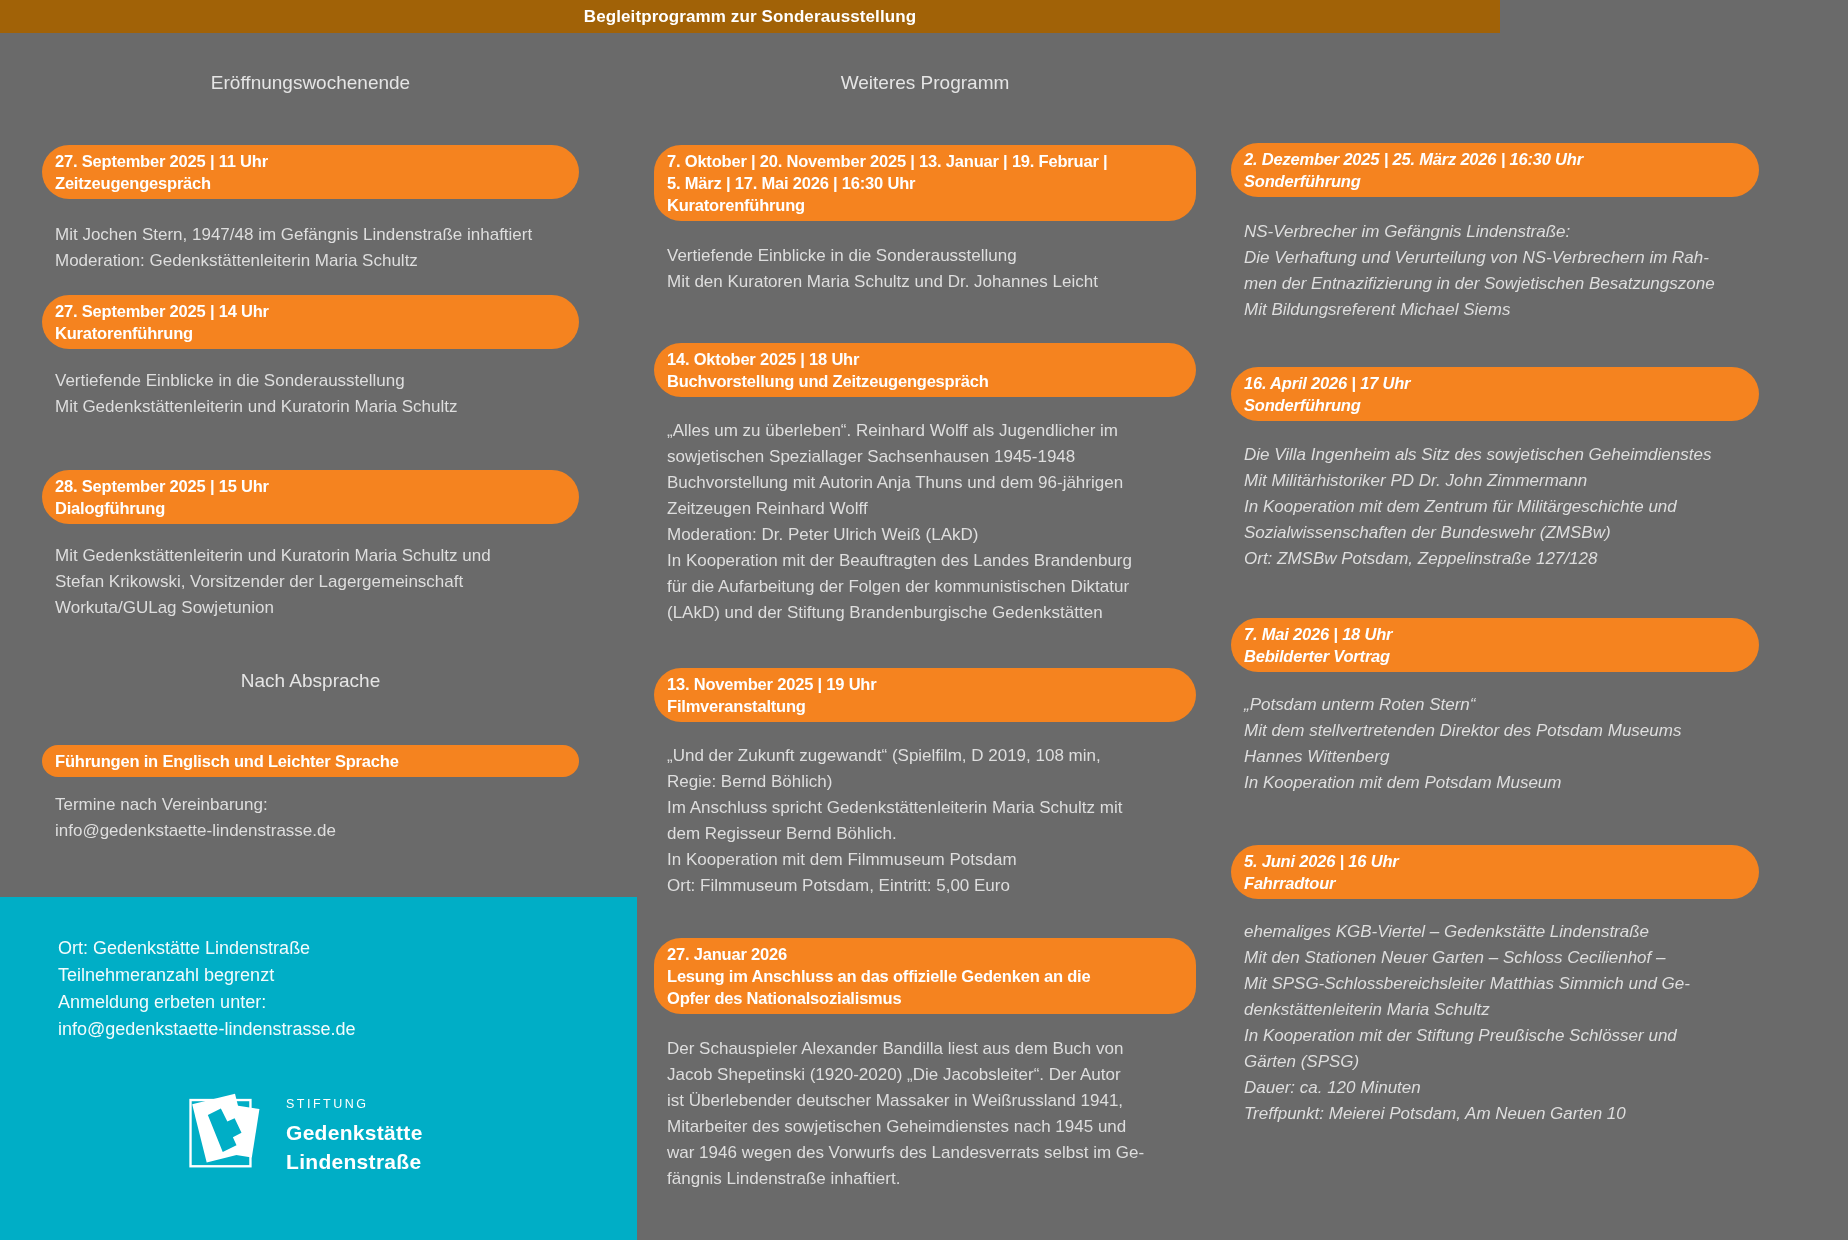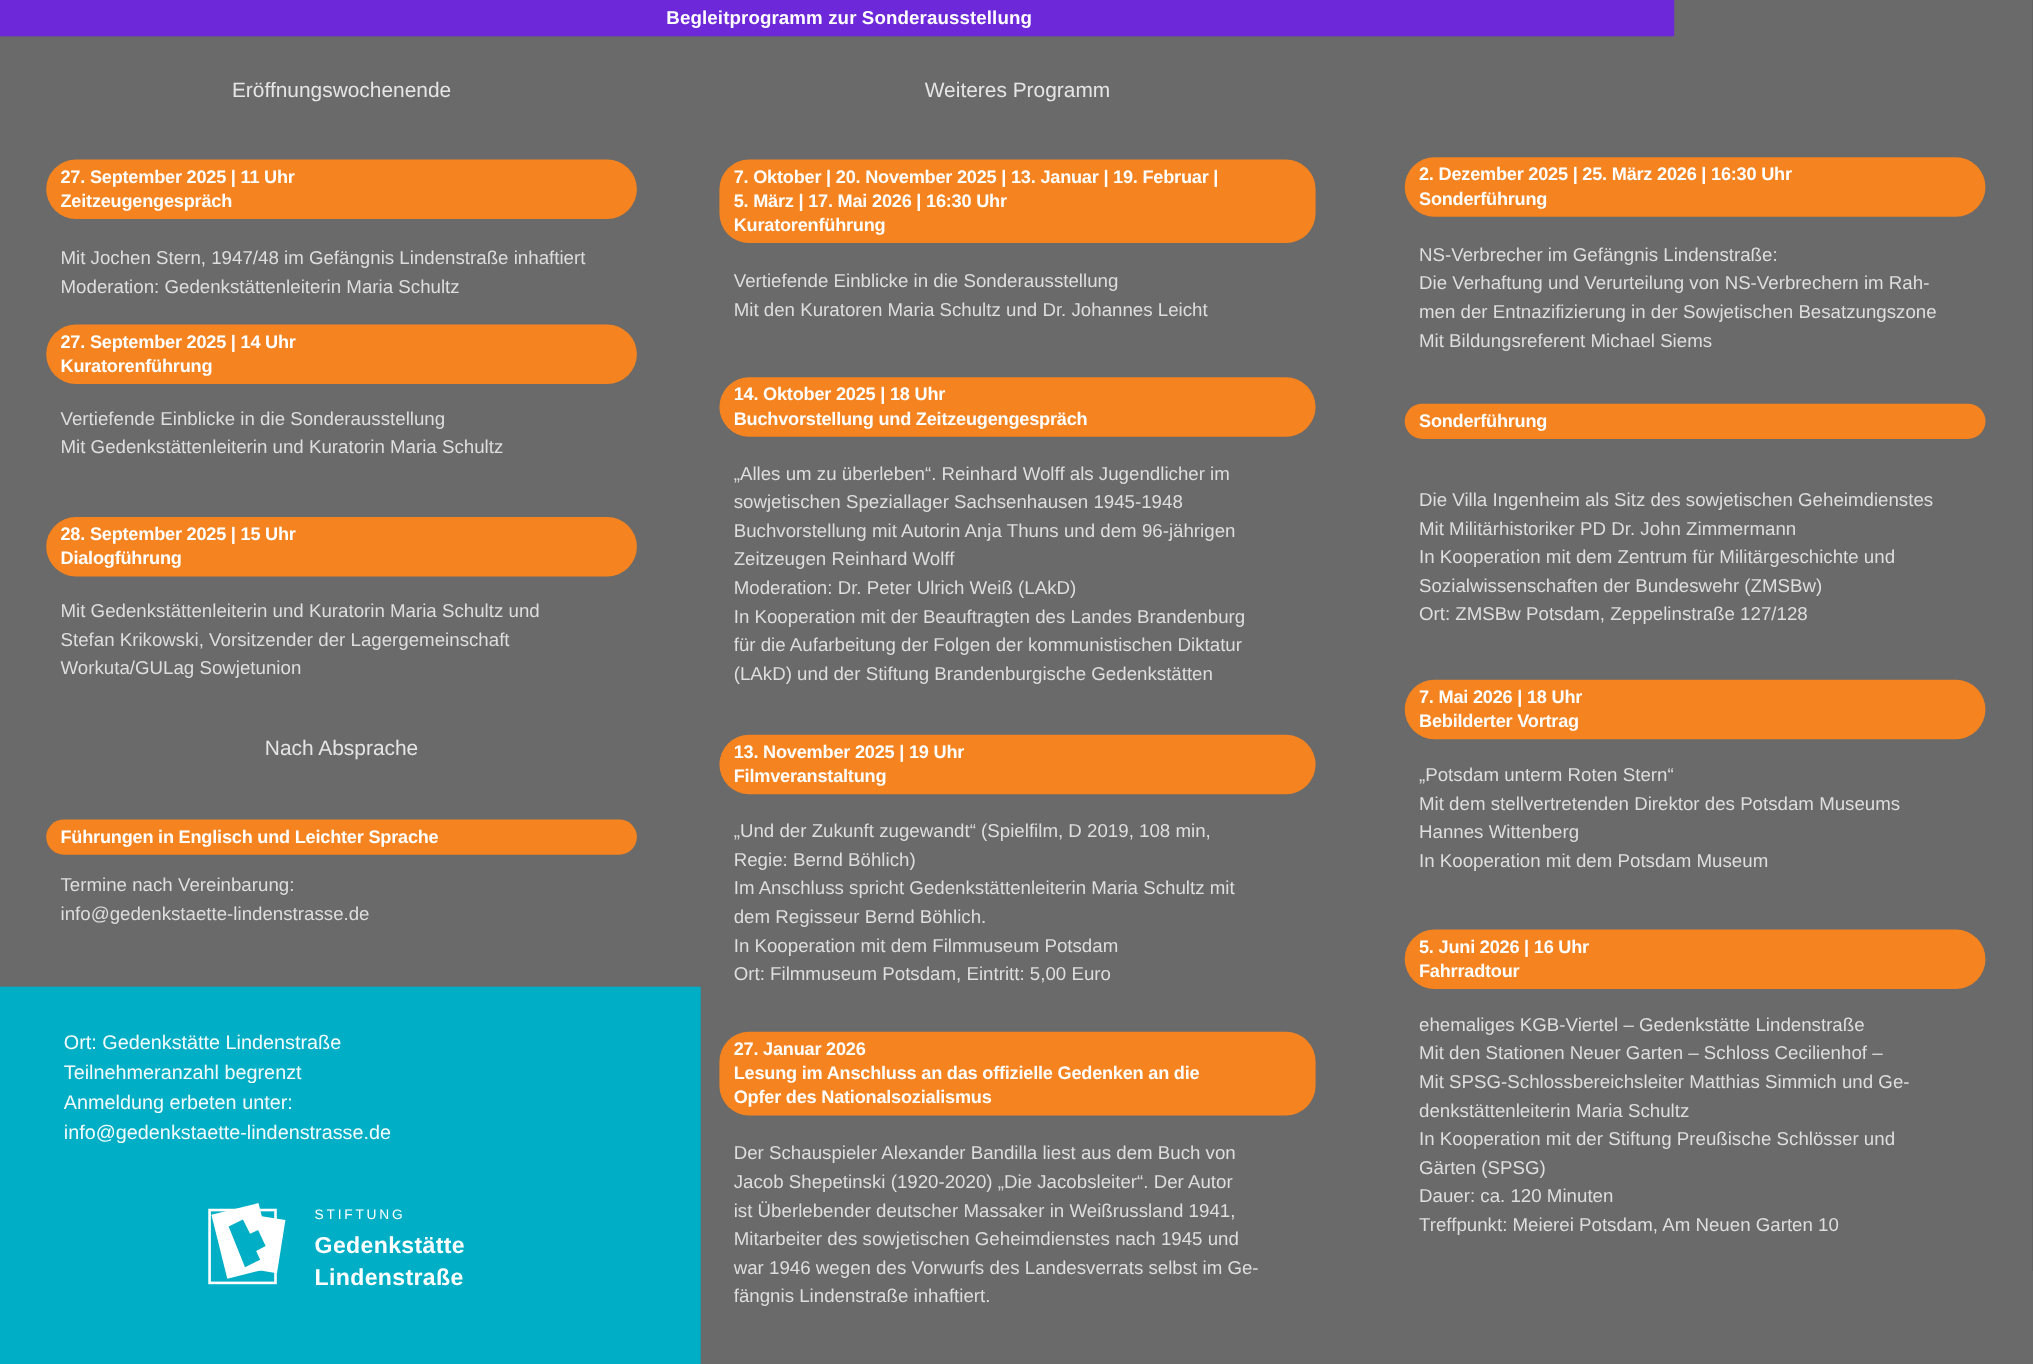--- a/index.html
+++ b/index.html
@@ -3,27 +3,27 @@
 <meta charset="utf-8">
 <style>
   html,body{margin:0;padding:0;background:#555;}
   .page{
     position:relative;width:1848px;height:1240px;overflow:hidden;
     background:#6A6A6A;
     font-family:"Liberation Sans","DejaVu Sans",sans-serif;
   }
   .topbar{
     position:absolute;left:0;top:0;width:1500px;height:33px;
-    background:#6d28d9;display:flex;align-items:center;justify-content:center;padding-left:22px;
+    background:#a16207;display:flex;align-items:center;justify-content:center;
   }
   .topbar .t{color:#ffffff;font-size:17px;font-weight:bold;letter-spacing:.1px;}
   .col{position:absolute;top:0;height:1240px;}
   .col-left{left:42px;width:537px;}
   .col-mid{left:654px;width:542px;}
-  .col-right{left:1277px;width:528px;}
+  .col-right{left:1231px;width:528px;font-style:italic;}
   .colheading{
     position:absolute;left:0;width:100%;text-align:center;
     color:#e5e5e5;font-size:19px;font-weight:500;
   }
   .card-header{
     position:absolute;left:0;width:100%;box-sizing:border-box;
     background:#F5831F;color:#ffffff;font-weight:bold;
     font-size:16.5px;line-height:22px;letter-spacing:-0.2px;
     padding:5px 2px 5px 13px;
     border-radius:27px;
@@ -160,20 +160,21 @@
         <div class="line">Sonderführung</div>
       </div>
     <div class="card-body" style="top:219px">
         <div class="line">NS-Verbrecher im Gefängnis Lindenstraße:</div>
         <div class="line">Die Verhaftung und Verurteilung von NS-Verbrechern im Rah-</div>
         <div class="line">men der Entnazifizierung in der Sowjetischen Besatzungszone</div>
         <div class="line">Mit Bildungsreferent Michael Siems</div>
       </div>
 
     <div class="card-header" style="top:367px">
+        <div class="line">16. April 2026 | 17 Uhr</div>
         <div class="line">Sonderführung</div>
       </div>
     <div class="card-body" style="top:442px">
         <div class="line">Die Villa Ingenheim als Sitz des sowjetischen Geheimdienstes</div>
         <div class="line">Mit Militärhistoriker PD Dr. John Zimmermann</div>
         <div class="line">In Kooperation mit dem Zentrum für Militärgeschichte und</div>
         <div class="line">Sozialwissenschaften der Bundeswehr (ZMSBw)</div>
         <div class="line">Ort: ZMSBw Potsdam, Zeppelinstraße 127/128</div>
       </div>
 

